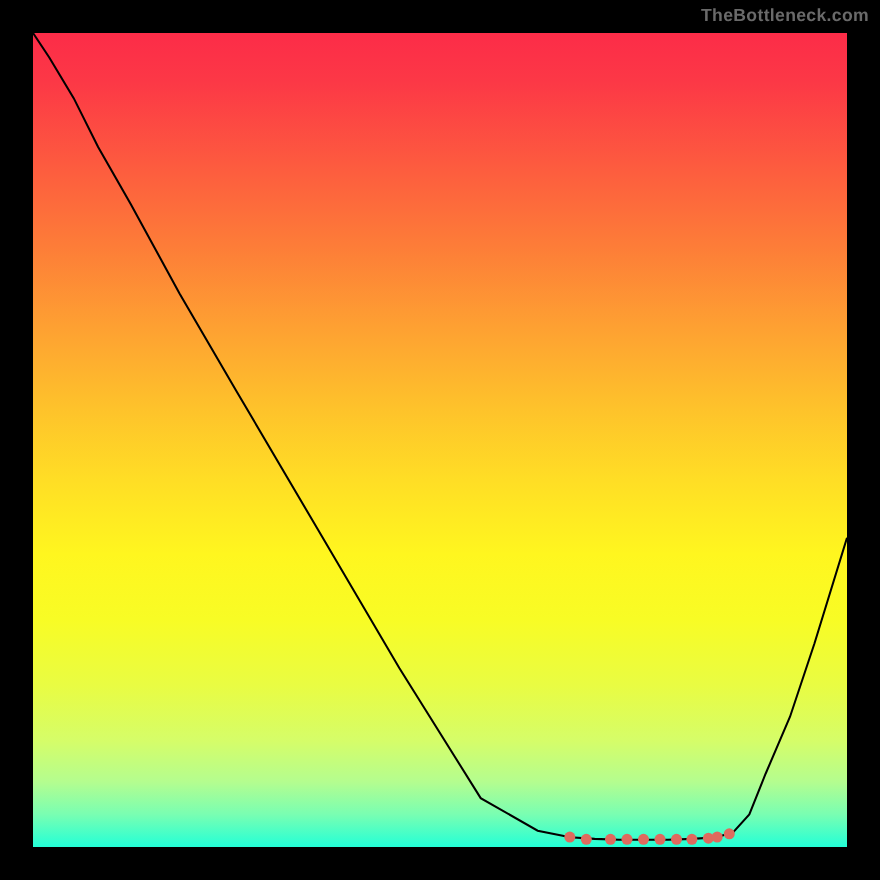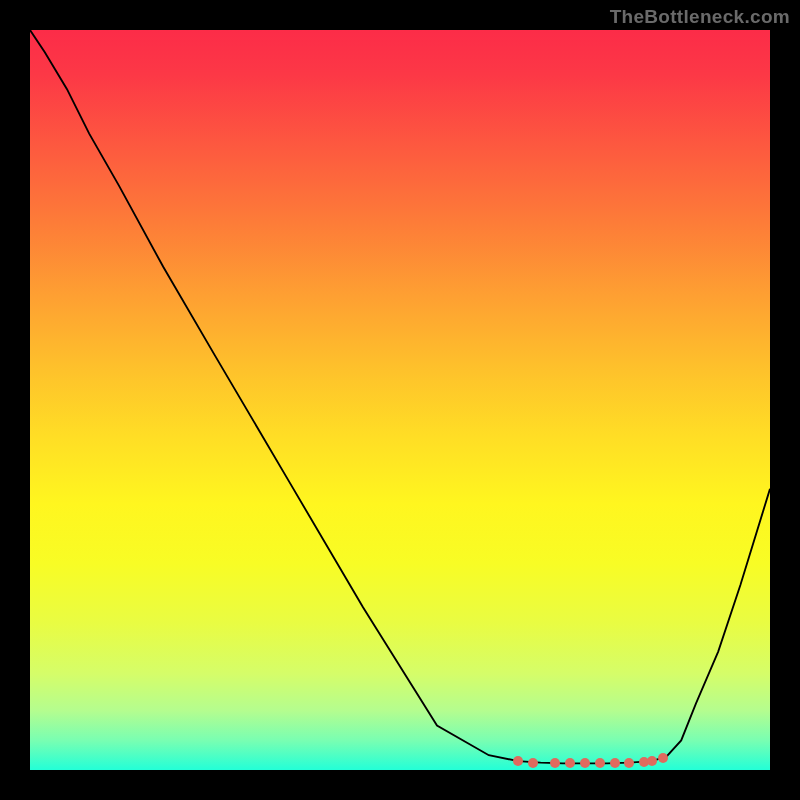--- a/index.html
+++ b/index.html
@@ -1,17 +1,17 @@
 <!DOCTYPE html>
 <html><head>
 <meta charset="utf-8">
 <style>
   * { margin: 0; padding: 0; box-sizing: border-box; }
   body { width: 800px; height: 800px; background: #000; position: relative; font-family: Arial, sans-serif; }
-  .watermark { position: absolute; top: 6px; right: 10px; color: #6a6a6a; font-size: 19px; font-weight: bold; letter-spacing: 0.3px; }
+  .watermark { position: absolute; top: 6px; right: 10px; color: #6a6a6a; font-size: 16px; font-weight: bold; letter-spacing: 0.3px; }
   .plot { position: absolute; top: 30px; left: 30px; width: 740px; height: 740px; }
   .gradient-bg { position: absolute; inset: 0; background: linear-gradient(to bottom,
       #fc2c48 0%,
       #fc3846 6%,
       #fd5a3f 16%,
       #fd7c38 26%,
       #fea032 36%,
       #fec22b 46%,
       #ffde25 55%,
       #fff61f 64%,

